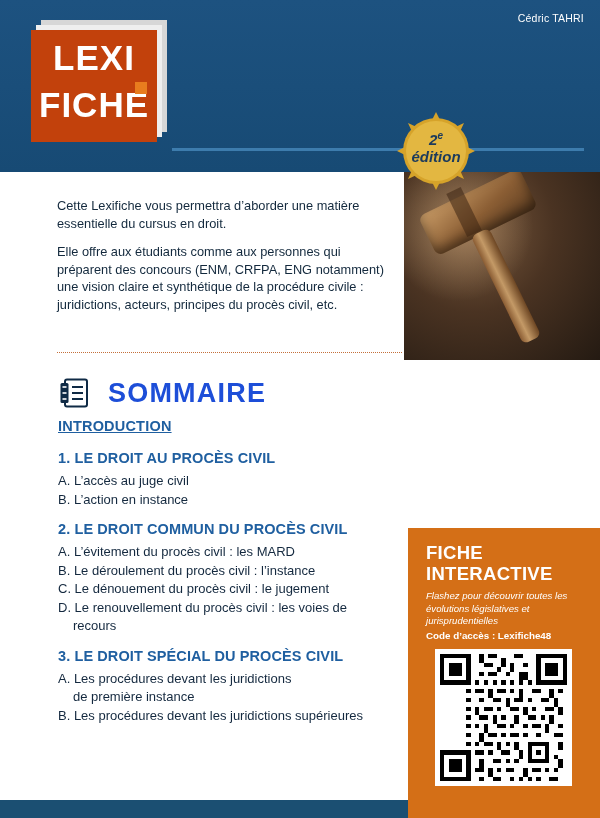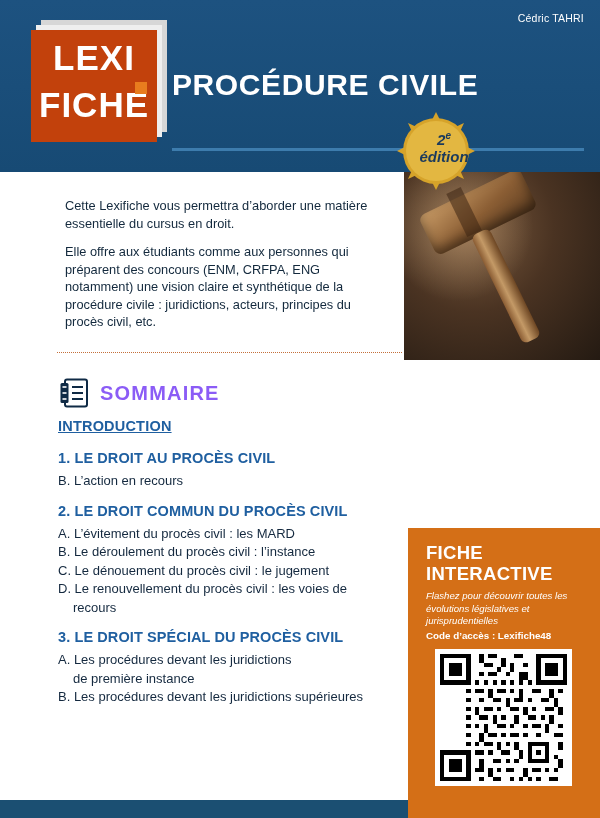--- a/index.html
+++ b/index.html
@@ -111,21 +111,21 @@
   
   .edition-badge {
     position: absolute;
     left: 395px; top: 110px;
     width: 82px; height: 82px;
     z-index: 6;
   }
   .edition-badge svg { display:block; }
   .edition-text {
     position: absolute;
-    left: 8px; top: 17px;
+    left: 0; top: 17px;
     width: 82px;
     text-align: center;
     color: #1b3a5c;
     font-style: italic;
     font-weight: bold;
     font-size: 15px;
     line-height: 17px;
   }
   .edition-text .sup { font-size: 10px; vertical-align: super; }
 
@@ -170,21 +170,21 @@
 
   
   .intro {
     position: absolute;
     left: 57px; top: 197px;
     width: 330px;
     color: #13293d;
     font-size: 12.8px;
     line-height: 17.5px;
   }
-  .intro p { margin: 0 0 11px 8px; }
+  .intro p { margin: 0 0 11px 0; }
 
   .dotted-rule {
     position: absolute;
     left: 57px; top: 352px;
     width: 345px;
     border-top: 1px dotted #c4703a;
   }
 
   
   .sommaire-head {
@@ -193,24 +193,25 @@
     height: 34px;
     display: flex;
     align-items: center;
     gap: 12px;
   }
   .sommaire-icon {
     width: 28px; height: 30px;
     position: relative;
   }
   .sommaire-title {
-    color: #8b5cf6;
-    font-size: 20px;
+    color: #1d4ed8;
+    font-size: 27px;
     font-weight: bold;
     letter-spacing: 1.2px;
+    margin-left: 8px;
   }
 
   
   .toc {
     position: absolute;
     left: 58px; top: 418px;
     width: 400px;
   }
   .toc-intro {
     color: #1f5fa0;
@@ -314,21 +315,20 @@
   <div class="author">Cédric TAHRI</div>
 
   <div class="logo-shadow2"></div>
   <div class="logo-shadow1"></div>
   <div class="logo-box">
     <div class="logo-line1">LEXI</div>
     <div class="logo-line2">FICHE</div>
     <div class="logo-accent"></div>
   </div>
 
-  <h1 class="main-title">PROCÉDURE CIVILE</h1>
   <div class="title-rule"></div>
 
   <div class="edition-badge">
     <svg width="82" height="82" viewBox="0 0 82 82" aria-hidden="true">
       <g fill="#d6a32a">
         <circle cx="41" cy="41" r="33"></circle>
         <g>
           <path d="M41 2 L47 14 L35 14 Z"></path>
           <path d="M41 80 L47 68 L35 68 Z"></path>
           <path d="M2 41 L14 47 L14 35 Z"></path>
@@ -375,21 +375,22 @@
       </svg>
     </span>
     <span class="sommaire-title">SOMMAIRE</span>
   </div>
 
   <div class="toc">
     <div class="toc-intro">INTRODUCTION</div>
 
     <div class="toc-part">
       <div class="toc-part-title">1. LE DROIT AU PROCÈS CIVIL</div>
-      <div class="toc-item">B. L’action en recours</div>
+      <div class="toc-item">A. L’accès au juge civil</div>
+      <div class="toc-item">B. L’action en instance</div>
     </div>
 
     <div class="toc-part">
       <div class="toc-part-title">2. LE DROIT COMMUN DU PROCÈS CIVIL</div>
       <div class="toc-item">A. L’évitement du procès civil : les MARD</div>
       <div class="toc-item">B. Le déroulement du procès civil : l’instance</div>
       <div class="toc-item">C. Le dénouement du procès civil : le jugement</div>
       <div class="toc-item">D. Le renouvellement du procès civil : les voies de</div>
       <div class="toc-item">
           <span class="cont">recours</span>

